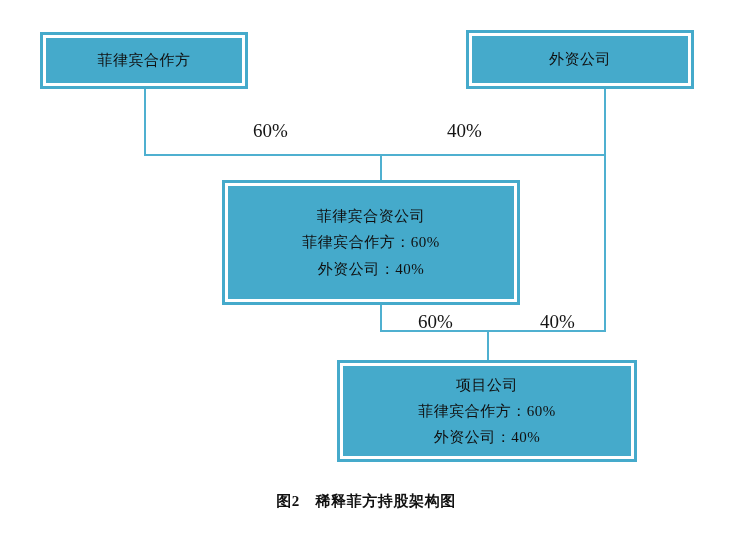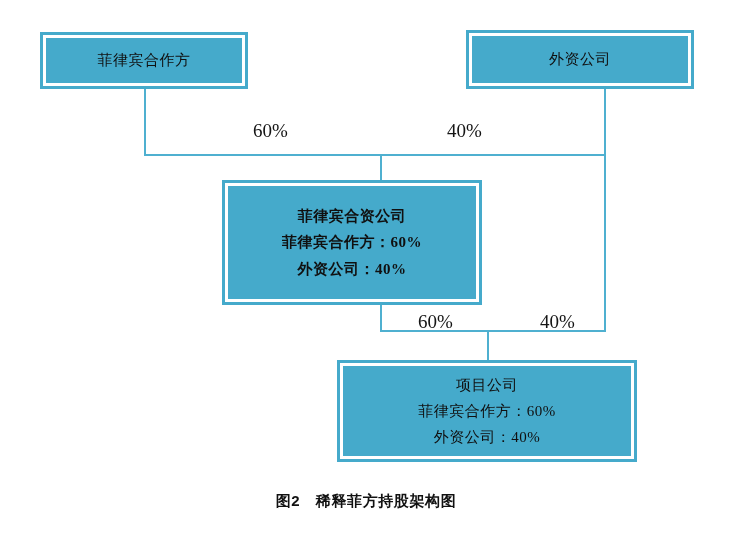--- a/index.html
+++ b/index.html
@@ -44,21 +44,21 @@
     font-size: 15px;
     line-height: 1.55;
     letter-spacing: 0.5px;
     white-space: nowrap;
     font-family: "Liberation Serif", "DejaVu Serif", serif;
   }
 
   
   #node-partner      { left: 40px;  top: 32px;  width: 208px; height: 57px; }
   #node-foreign      { left: 466px; top: 30px;  width: 228px; height: 59px; }
-  #node-jv           { left: 222px; top: 180px; width: 260px; height: 125px; font-weight: bold; }
+  #node-jv           { left: 222px; top: 180px; width: 298px; height: 125px; }
   #node-project      { left: 337px; top: 360px; width: 300px; height: 102px; }
 
   #node-jv .node-line,
   #node-project .node-line { line-height: 1.75; }
 
   
   .ln {
     position: absolute;
     background: #4FB0D0;
     z-index: 1;
@@ -76,21 +76,21 @@
     z-index: 2;
   }
 
   
   #caption {
     position: absolute;
     left: 0;
     right: 0;
     top: 492px;
     text-align: center;
-    font-family: Liberation Sans, sans-serif;
+    font-family: Liberation Serif, serif;
     font-weight: bold;
     font-size: 15px;
     color: #111111;
     letter-spacing: 0.6px;
   }
 </style>
 </head>
 <body>
 
 <div id="page">

